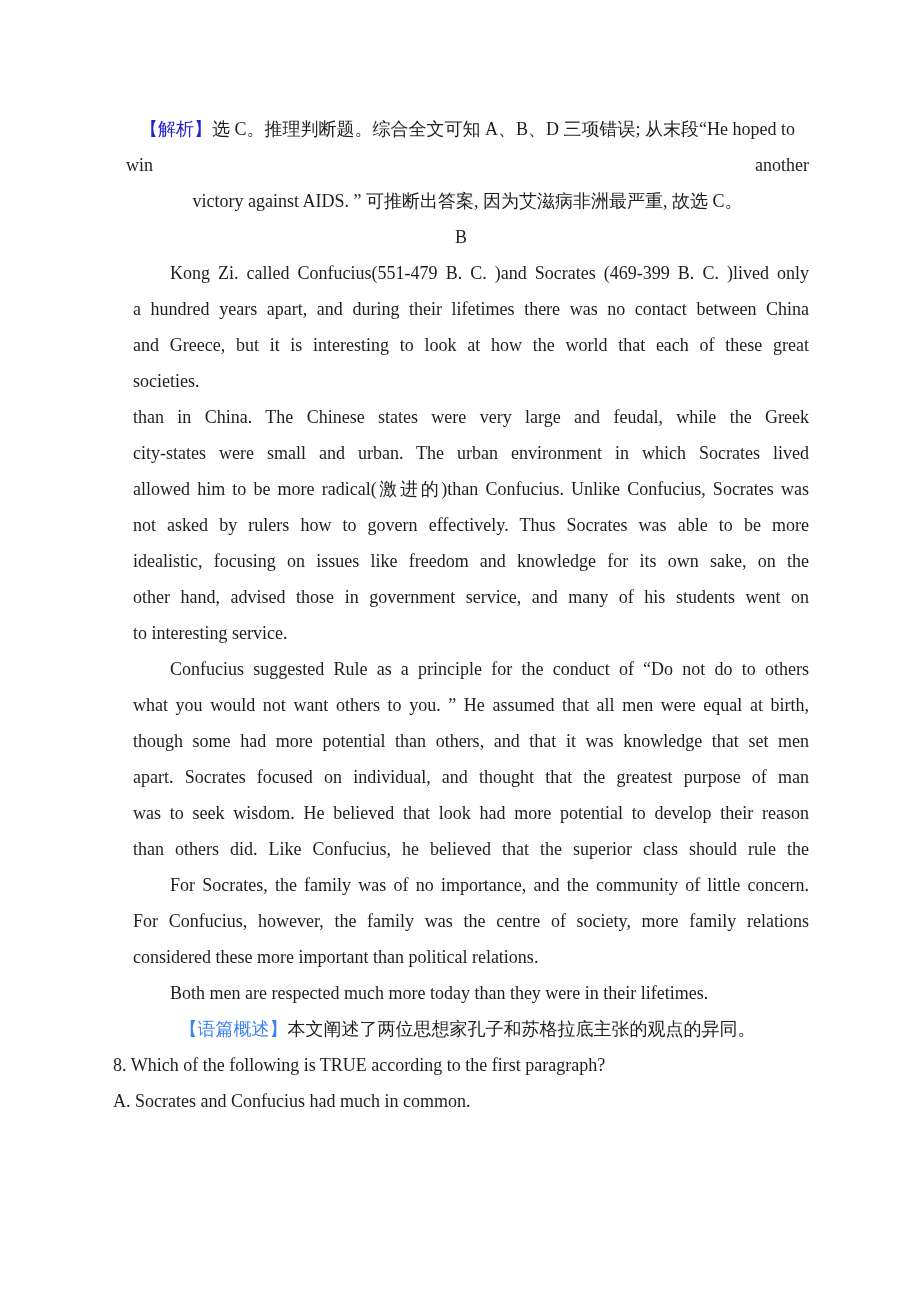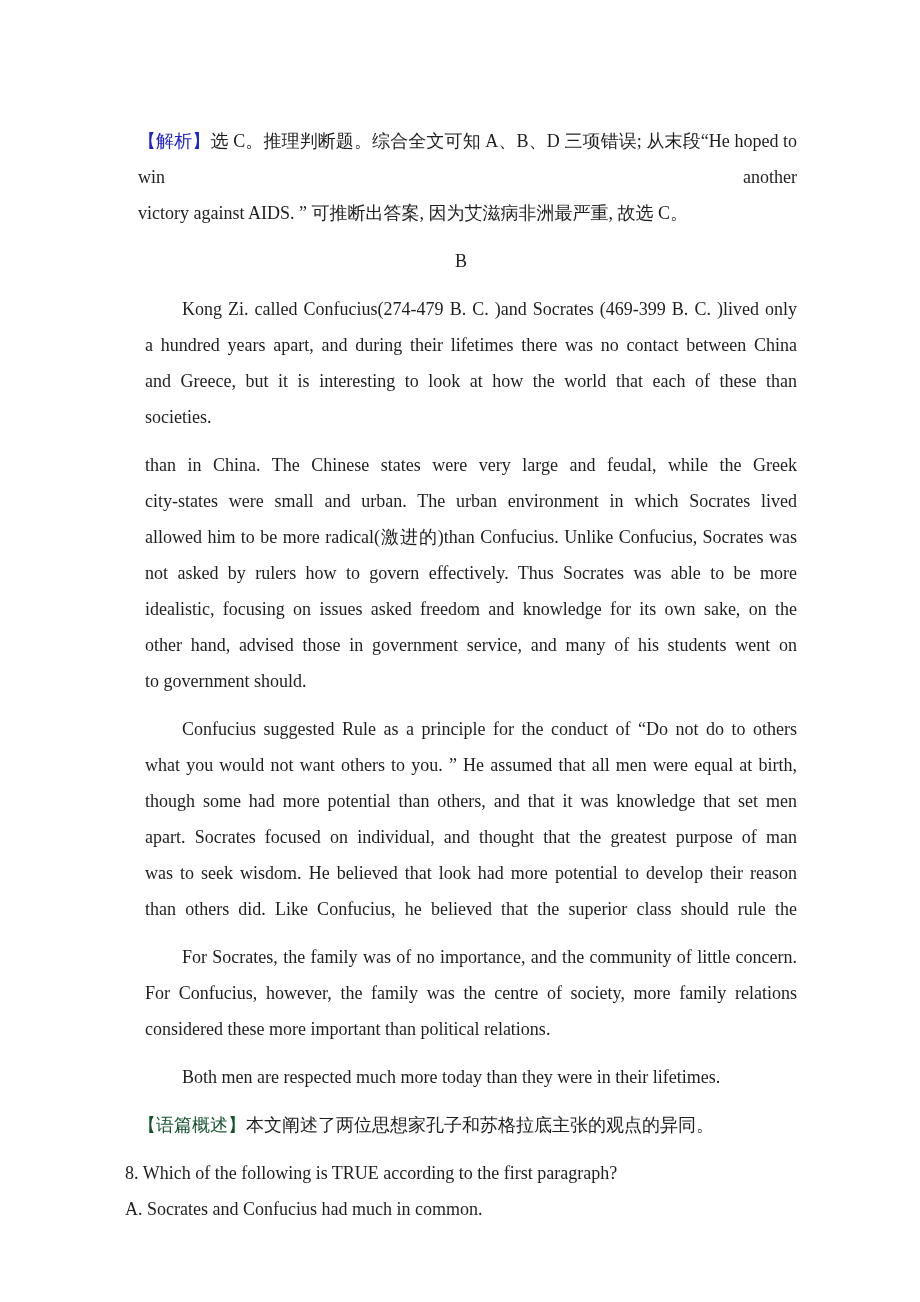--- a/index.html
+++ b/index.html
@@ -30,55 +30,55 @@
   
   .j {
     text-align: justify;
     text-align-last: justify;
   }
   
   .ind { text-indent: 37px; }
   
   .m20 { margin-left: 20px; }
   
-  .m13 { margin-left: 13px; }
+  .m13 { margin-left: 13px; text-align: center; }
   .center {
     text-align: center;
     text-align-last: center;
   }
   .tag { color: #2222cc; }
-  .para { margin: 12px; padding: 0; }
+  .para { margin: 0; padding: 0; }
 </style>
 </head>
 <body style="color: rgb(30, 30, 30); background: rgb(255, 255, 255);">
 
 <div class="doc">
 
   <div class="para">
     <div class="line j m13"><span class="tag" style="color: rgb(34, 34, 204);">【解析】</span><span>选 C。推理判断题。综合全文可知 A、B、D 三项错误; 从末段“He hoped to win another</span></div>
     <div class="line m13">victory against AIDS. ” 可推断出答案, 因为艾滋病非洲最严重, 故选 C。</div>
   </div>
 
   <div class="line center">B</div>
 
   <div class="para">
-    <div class="line j ind m20">Kong Zi. called Confucius(274-479 B. C. )and Socrates (469-399 B. C. )lived only</div>
+    <div class="line j ind m20">Kong Zi. called Confucius(551-479 B. C. )and Socrates (469-399 B. C. )lived only</div>
     <div class="line j m20">a hundred years apart, and during their lifetimes there was no contact between China</div>
-    <div class="line j m20">and Greece, but it is interesting to look at how the world that each of these than</div>
+    <div class="line j m20">and Greece, but it is interesting to look at how the world that each of these great</div>
     <div class="line m20">societies.</div>
   </div>
 
   <div class="para">
     <div class="line j m20">than in China. The Chinese states were very large and feudal, while the Greek</div>
     <div class="line j m20">city-states were small and urban. The urban environment in which Socrates lived</div>
     <div class="line j m20">allowed him to be more radical(激进的)than Confucius. Unlike Confucius, Socrates was</div>
     <div class="line j m20">not asked by rulers how to govern effectively. Thus Socrates was able to be more</div>
-    <div class="line j m20">idealistic, focusing on issues asked freedom and knowledge for its own sake, on the</div>
+    <div class="line j m20">idealistic, focusing on issues like freedom and knowledge for its own sake, on the</div>
     <div class="line j m20">other hand, advised those in government service, and many of his students went on</div>
-    <div class="line m20">to government should.</div>
+    <div class="line m20">to interesting service.</div>
   </div>
 
   <div class="para">
     <div class="line j ind m20">Confucius suggested Rule as a principle for the conduct of “Do not do to others</div>
     <div class="line j m20">what you would not want others to you. ” He assumed that all men were equal at birth,</div>
     <div class="line j m20">though some had more potential than others, and that it was knowledge that set men</div>
     <div class="line j m20">apart. Socrates focused on individual, and thought that the greatest purpose of man</div>
     <div class="line j m20">was to seek wisdom. He believed that look had more potential to develop their reason</div>
     <div class="line j m20">than others did. Like Confucius, he believed that the superior class should rule the</div>
   </div>
@@ -87,21 +87,21 @@
     <div class="line j ind m20">For Socrates, the family was of no importance, and the community of little concern.</div>
     <div class="line j m20">For Confucius, however, the family was the centre of society, more family relations</div>
     <div class="line m20">considered these more important than political relations.</div>
   </div>
 
   <div class="para">
     <div class="line ind m20">Both men are respected much more today than they were in their lifetimes.</div>
   </div>
 
   <div class="para">
-    <div class="line m13"><span class="tag" style="color: #14532d;">【语篇概述】</span><span>本文阐述了两位思想家孔子和苏格拉底主张的观点的异同。</span></div>
+    <div class="line m13"><span class="tag" style="color: #3b82f6;">【语篇概述】</span><span>本文阐述了两位思想家孔子和苏格拉底主张的观点的异同。</span></div>
   </div>
 
   <div class="para">
     <div class="line">8. Which of the following is TRUE according to the first paragraph?</div>
     <div class="line">A. Socrates and Confucius had much in common.</div>
   </div>
 
 </div>
 
 </body></html>

